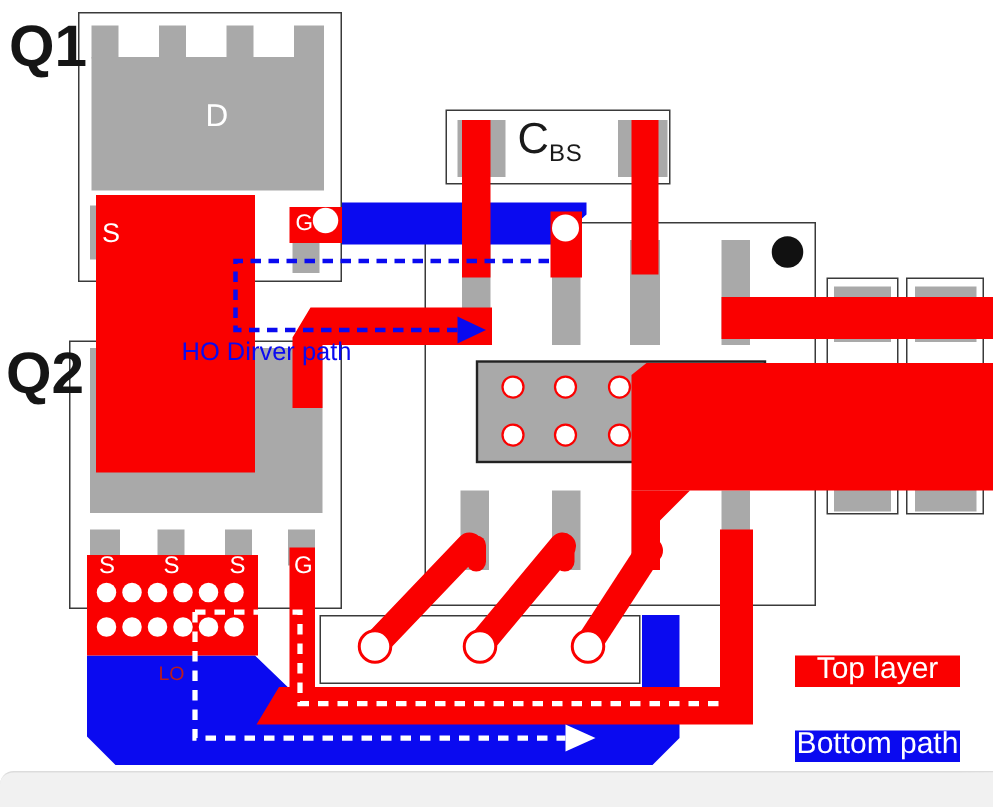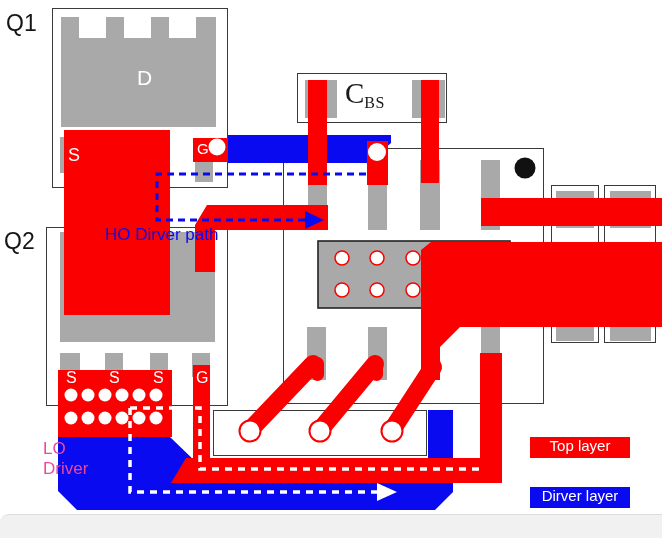--- a/index.html
+++ b/index.html
@@ -2,28 +2,28 @@
 <html><head>
 <meta charset="utf-8">
 <style>
   html,body{margin:0;padding:0;background:#fff;}
   #stage{position:relative;width:662px;height:538px;background:#fff;overflow:hidden;
          font-family:"Liberation Sans", sans-serif;}
   .box{position:absolute;border:1.6px solid var(--outline);box-sizing:border-box;z-index:0;}
   .whitefill{background:#fff;}
   svg.layer{position:absolute;left:0;top:0;z-index:1;}
   .txt{position:absolute;z-index:2;white-space:nowrap;}
-  .big{font-size:23px;color:#151515;}
+  .big{font-size:39px;color:#151515;font-weight:bold;}
   .padlbl{color:#fff;}
   .blue-txt{color:var(--blue);}
-  .legend{position:absolute;z-index:2;width:100px;height:21px;display:flex;
-          align-items:flex-start;justify-content:center;color:#fff;font-size:15px;}
-  .cap-lbl{color:#1a1a1a;font-size:29px;font-family:Liberation Serif, serif;}
+  .legend{position:absolute;z-index:2;width:110px;height:21px;display:flex;
+          align-items:flex-end;justify-content:center;color:#fff;font-size:20px;}
+  .cap-lbl{color:#1a1a1a;font-size:29px;}
   .cap-lbl .sub{font-size:16px;position:relative;top:5px;letter-spacing:0.5px;}
-  #lo-label{font-size:17px;line-height:20px;color:#ec4899;}
+  #lo-label{text-align:right;font-size:13px;line-height:20px;color:#b91c1c;}
   #footer{position:absolute;left:0;top:514px;width:662px;height:24px;
           background:var(--footer);border-top:1px solid #dcdcdc;z-index:0;
           border-top-left-radius:9px;}
 </style>
 </head>
 <body>
 
 <div id="stage" style="--red: #fa0000; --blue: #0a0af0; --gray: #a9a9a9; --outline: #3a3a3a; --dot: #111111; --hole: #ffffff; --footer: #f1f1f1;">
 
   <div class="box" style="left:52px;top:8px;width:176px;height:180px"></div>
@@ -132,33 +132,32 @@
   <div class="txt big" style="left:6px;top:10px">Q1</div>
   <div class="txt big" style="left:4px;top:228px">Q2</div>
   <div class="txt padlbl" style="left:137px;top:66px;font-size:21px">D</div>
   <div class="txt padlbl" style="left:68px;top:145px;font-size:18px">S</div>
   <div class="txt padlbl" style="left:197px;top:140px;font-size:15px">G</div>
 
   <div class="txt cap-lbl" style="left:345px;top:77px">
     <span>C</span><span class="sub">BS</span>
   </div>
 
-  <div class="txt blue-txt" style="left:105px;top:225px;font-size:17px">HO Dirver path</div>
+  <div class="txt blue-txt" style="left:121px;top:225px;font-size:17px">HO Dirver path</div>
 
   <div class="txt" id="lo-label" style="left:43px;top:439px;width:80px">
     <div>LO</div>
-    <div>Driver</div>
   </div>
 
   <div class="txt padlbl" style="left:66px;top:369px;font-size:16px">S</div>
   <div class="txt padlbl" style="left:109px;top:369px;font-size:16px">S</div>
   <div class="txt padlbl" style="left:153px;top:369px;font-size:16px">S</div>
   <div class="txt padlbl" style="left:196px;top:369px;font-size:16px">G</div>
 
   <div class="legend" style="left:530px;top:437px;background:var(--red)">
     <span>Top layer</span>
   </div>
   <div class="legend" style="left:530px;top:487px;background:var(--blue)">
-    <span>Dirver layer</span>
+    <span>Bottom path</span>
   </div>
 
   <div id="footer"></div>
 </div>
 
 </body></html>

